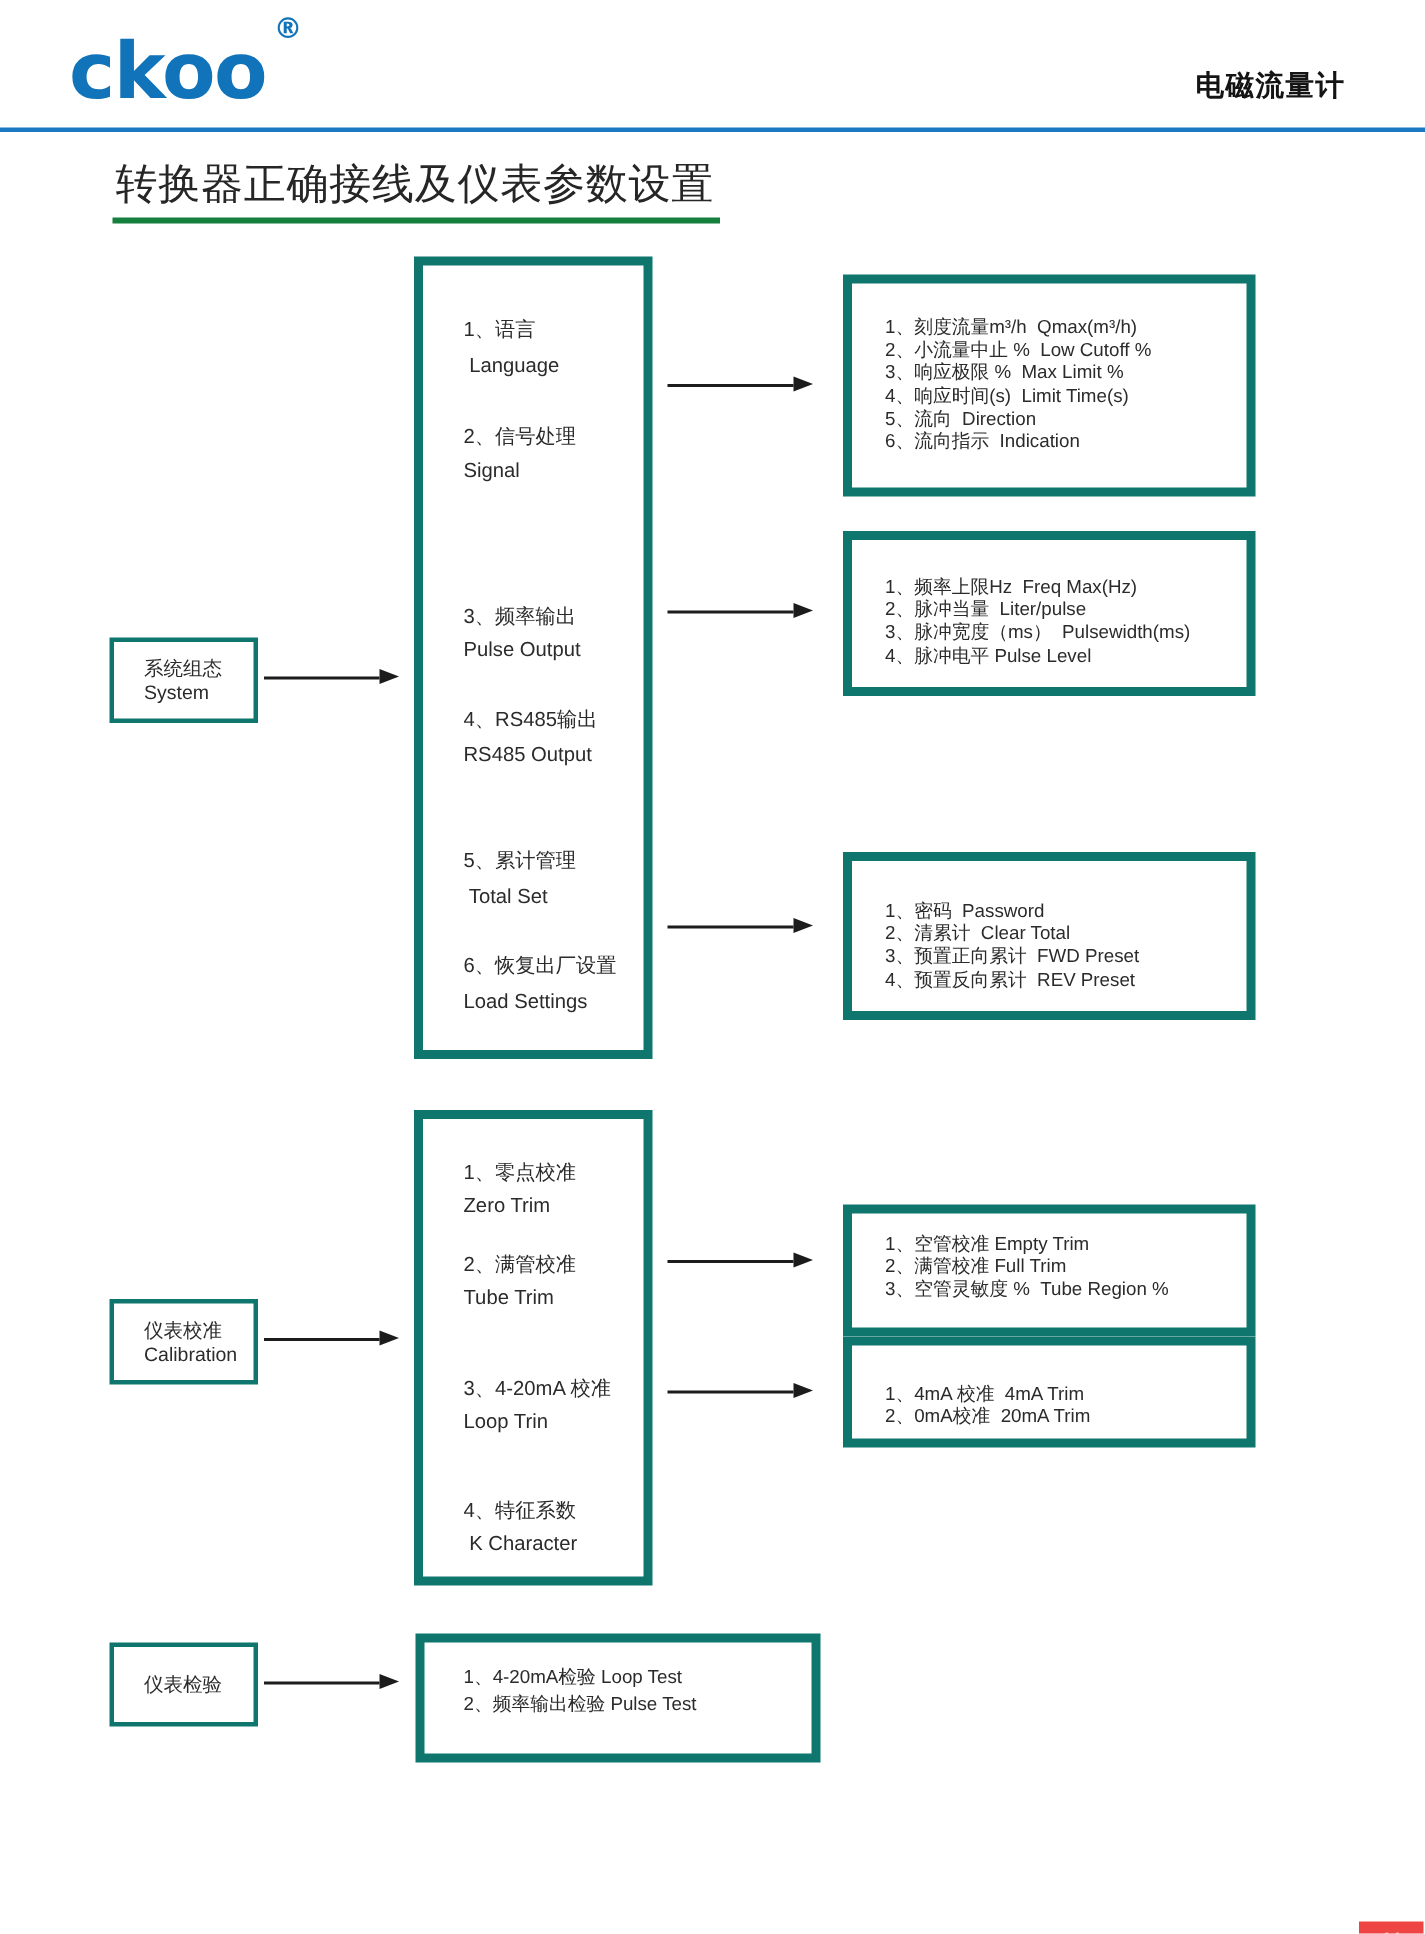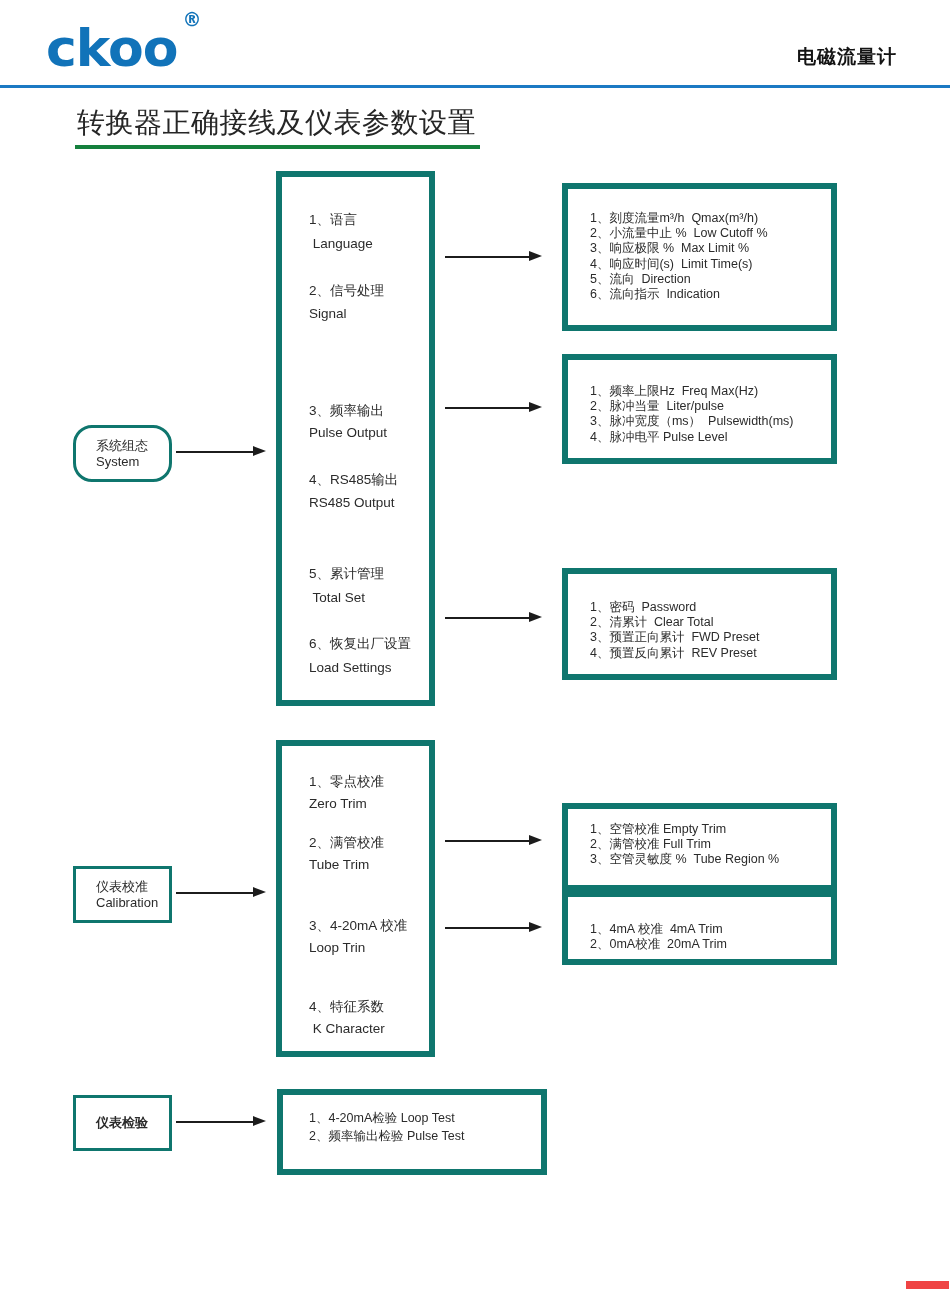--- a/index.html
+++ b/index.html
@@ -58,31 +58,31 @@
 <body>
 
 <div class="page">
 
   <div class="logo"><span>ckoo</span><sup>®</sup></div>
   <div class="brand">电磁流量计</div>
   <div class="rule"></div>
 
   <div class="title">转换器正确接线及仪表参数设置</div>
 
-  <div class="lbox" style="left:73px; top:425px; width:99px; height:57px;border-radius:19px;">
+  <div class="lbox" style="left:73px; top:425px; width:99px; height:57px;">
     <div class="ln">系统组态</div>
     <div class="ln">System</div>
   </div>
 
   <div class="lbox" style="left:73px; top:866px; width:99px; height:57px;">
     <div class="ln">仪表校准</div>
     <div class="ln">Calibration</div>
   </div>
 
-  <div class="lbox" style="left:73px; top:1095px; width:99px; height:56px;font-weight:bold;">
+  <div class="lbox" style="left:73px; top:1095px; width:99px; height:56px;">
     <div class="ln">仪表检验</div>
   </div>
 
   <div class="mbox" style="left:276px; top:171px; width:159px; height:535px;">
     <div class="mline" style="top:36px;">1、语言</div>
     <div class="mline" style="top:60px;"> Language</div>
     <div class="mline" style="top:107px;">2、信号处理</div>
     <div class="mline" style="top:130px;">Signal</div>
     <div class="mline" style="top:227px;">3、频率输出</div>
     <div class="mline" style="top:249px;">Pulse Output</div>

